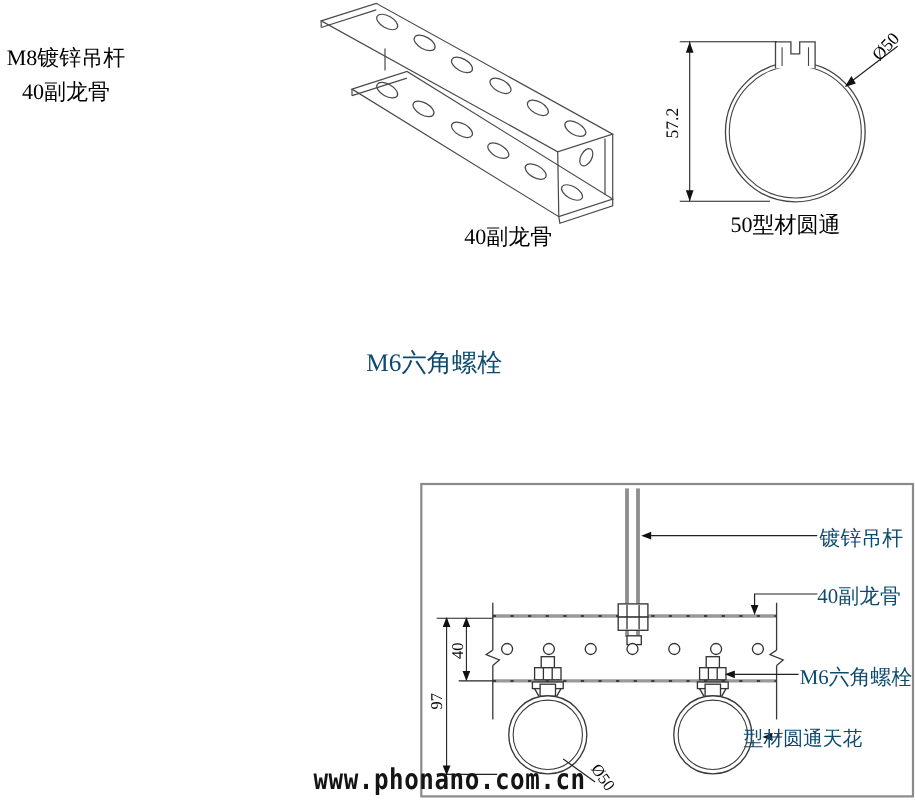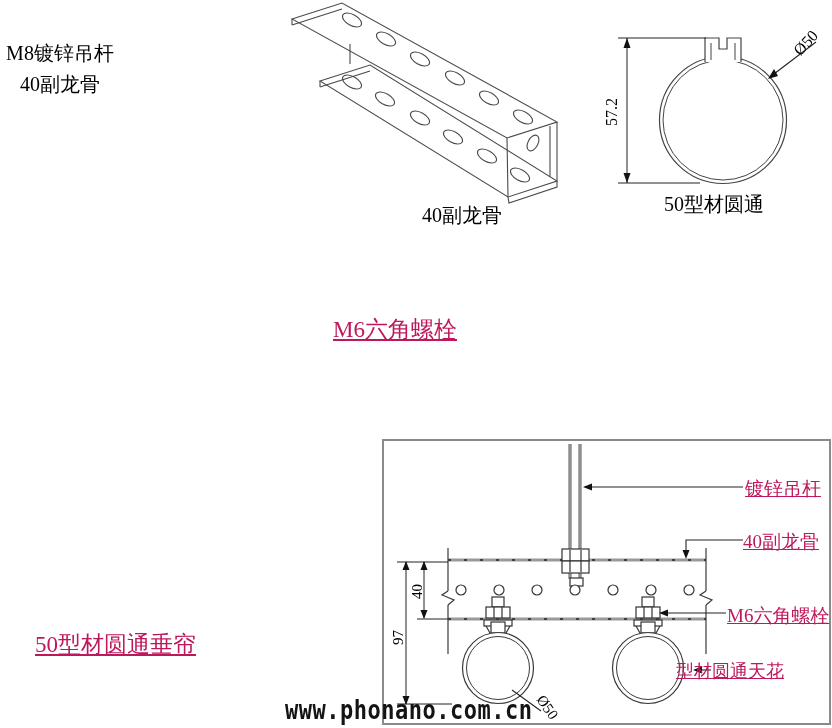--- a/index.html
+++ b/index.html
@@ -2,21 +2,21 @@
 <html><head>
 <meta charset="utf-8">
 <style>
   html,body{margin:0;padding:0;background:#fff;}
   .stage{
     position:relative;width:832px;height:728px;background:#ffffff;overflow:hidden;
     font-family:"Liberation Serif","DejaVu Serif",serif;color:#000;
   }
   .abs{position:absolute;}
   svg{position:absolute;overflow:visible;}
-  .lbl{position:absolute;white-space:nowrap;color:#be185d;text-decoration:underline;}
+  .lbl{position:absolute;white-space:nowrap;color:#0c4a6e;}
   .fs18{font-size:18px;}
   .fs19{font-size:19px;text-align:right;}
   .fs23{font-size:23px;}
   .note-tl{position:absolute;left:0px;top:38px;width:120px;text-align:center;
            font-size:20px;line-height:31px;}
   .note-tl span{display:block;}
   .caption-c{position:absolute;text-align:center;font-size:20px;}
   .dim{position:absolute;text-align:center;font-family:"Liberation Serif","DejaVu Serif",serif;}
   .rot90{transform:rotate(-90deg);transform-origin:center center;}
   .watermark{
@@ -201,21 +201,20 @@
   <div class="caption-c" style="left:407px;top:202px;width:110px">40副龙骨</div>
 
   <div class="caption-c" style="left:654px;top:191px;width:120px">50型材圆通</div>
 
   <div class="dim rot90" style="left:587px;top:103px;width:50px;font-size:16px">57.2</div>
 
   <div class="dim" style="left:784px;top:34px;width:44px;font-size:16px;transform:rotate(-47deg)">Ø50</div>
 
   <div class="lbl fs23" style="left:333px;top:314px">M6六角螺栓</div>
 
-  <div class="lbl fs23" style="left:35px;top:629px">50型材圆通垂帘</div>
 
   <div class="lbl fs19" style="left:745px;top:476px">镀锌吊杆</div>
 
   <div class="lbl fs19" style="left:743px;top:529px">40副龙骨</div>
 
   <div class="lbl fs19" style="left:727px;top:603px">M6六角螺栓</div>
 
   <div class="lbl fs18" style="left:676px;top:659px">型材圆通天花</div>
 
   <div class="dim rot90" style="left:402px;top:583px;width:30px;font-size:15px">40</div>

